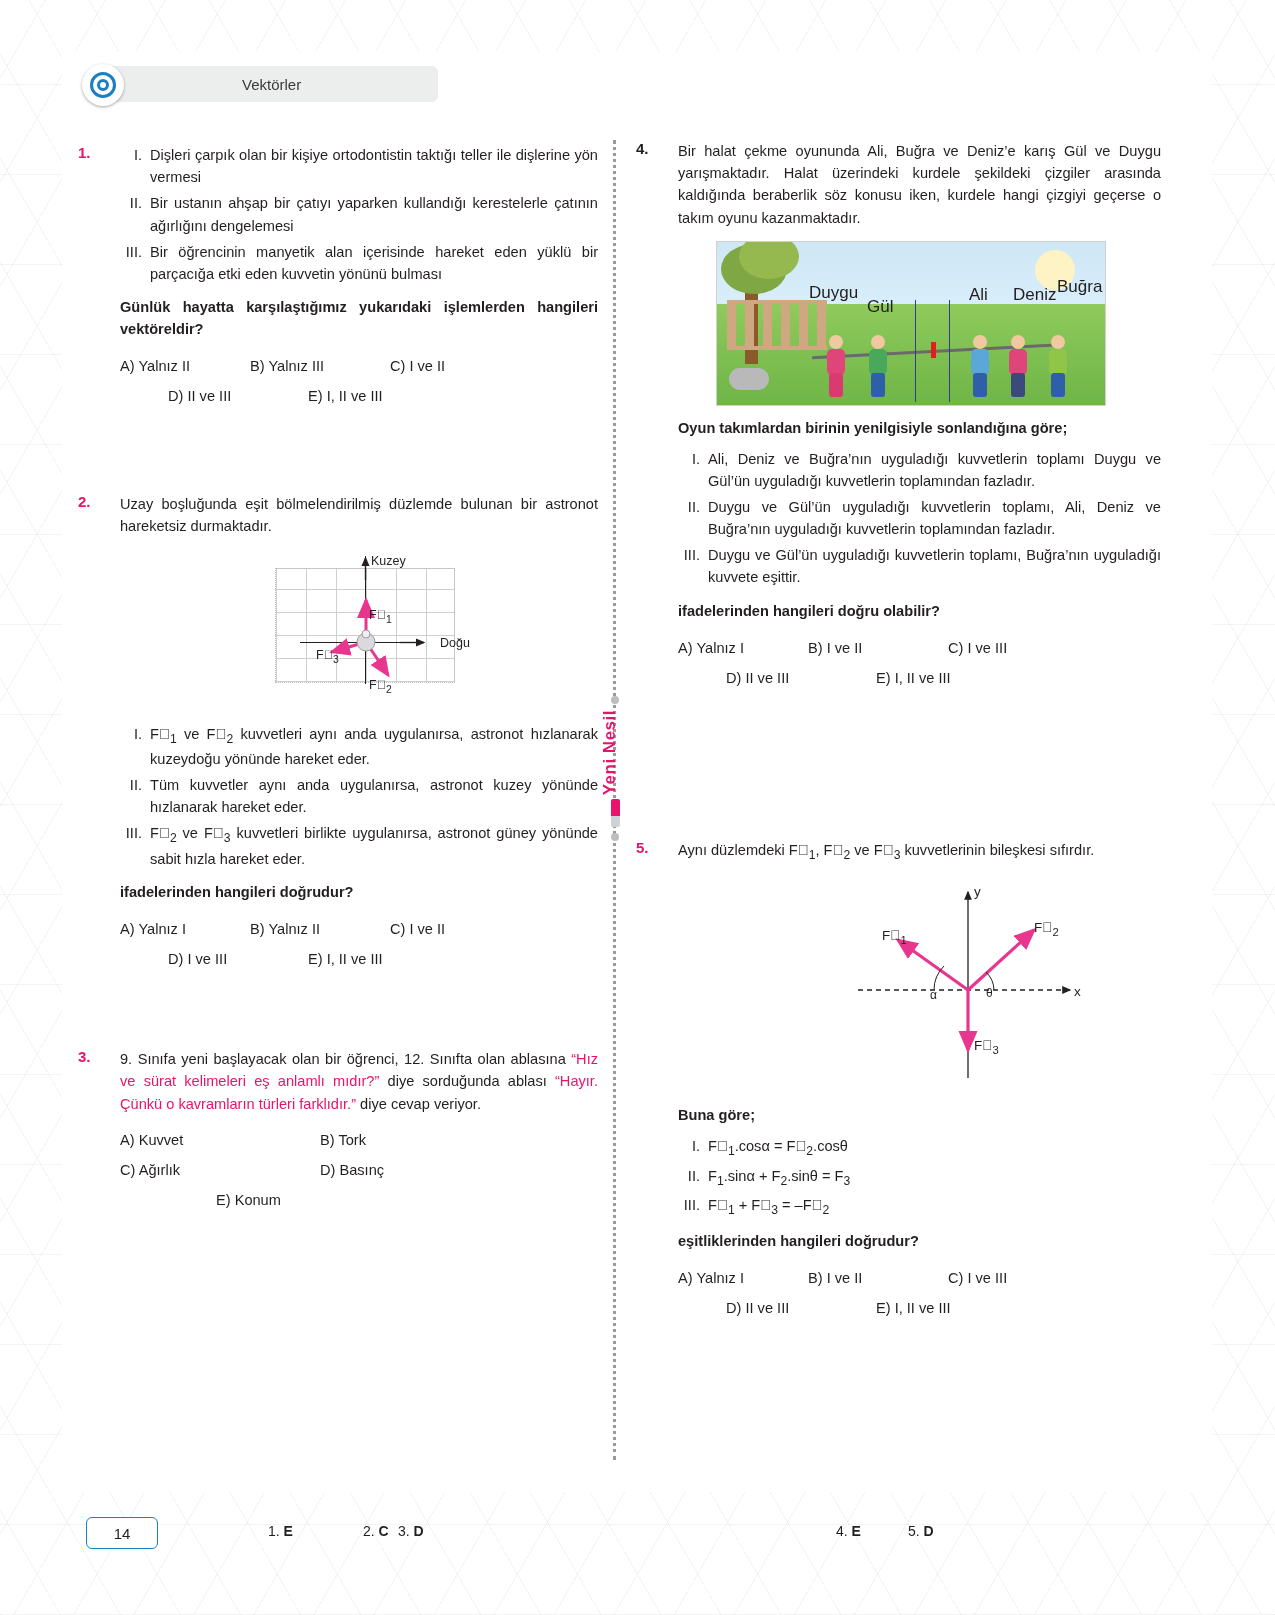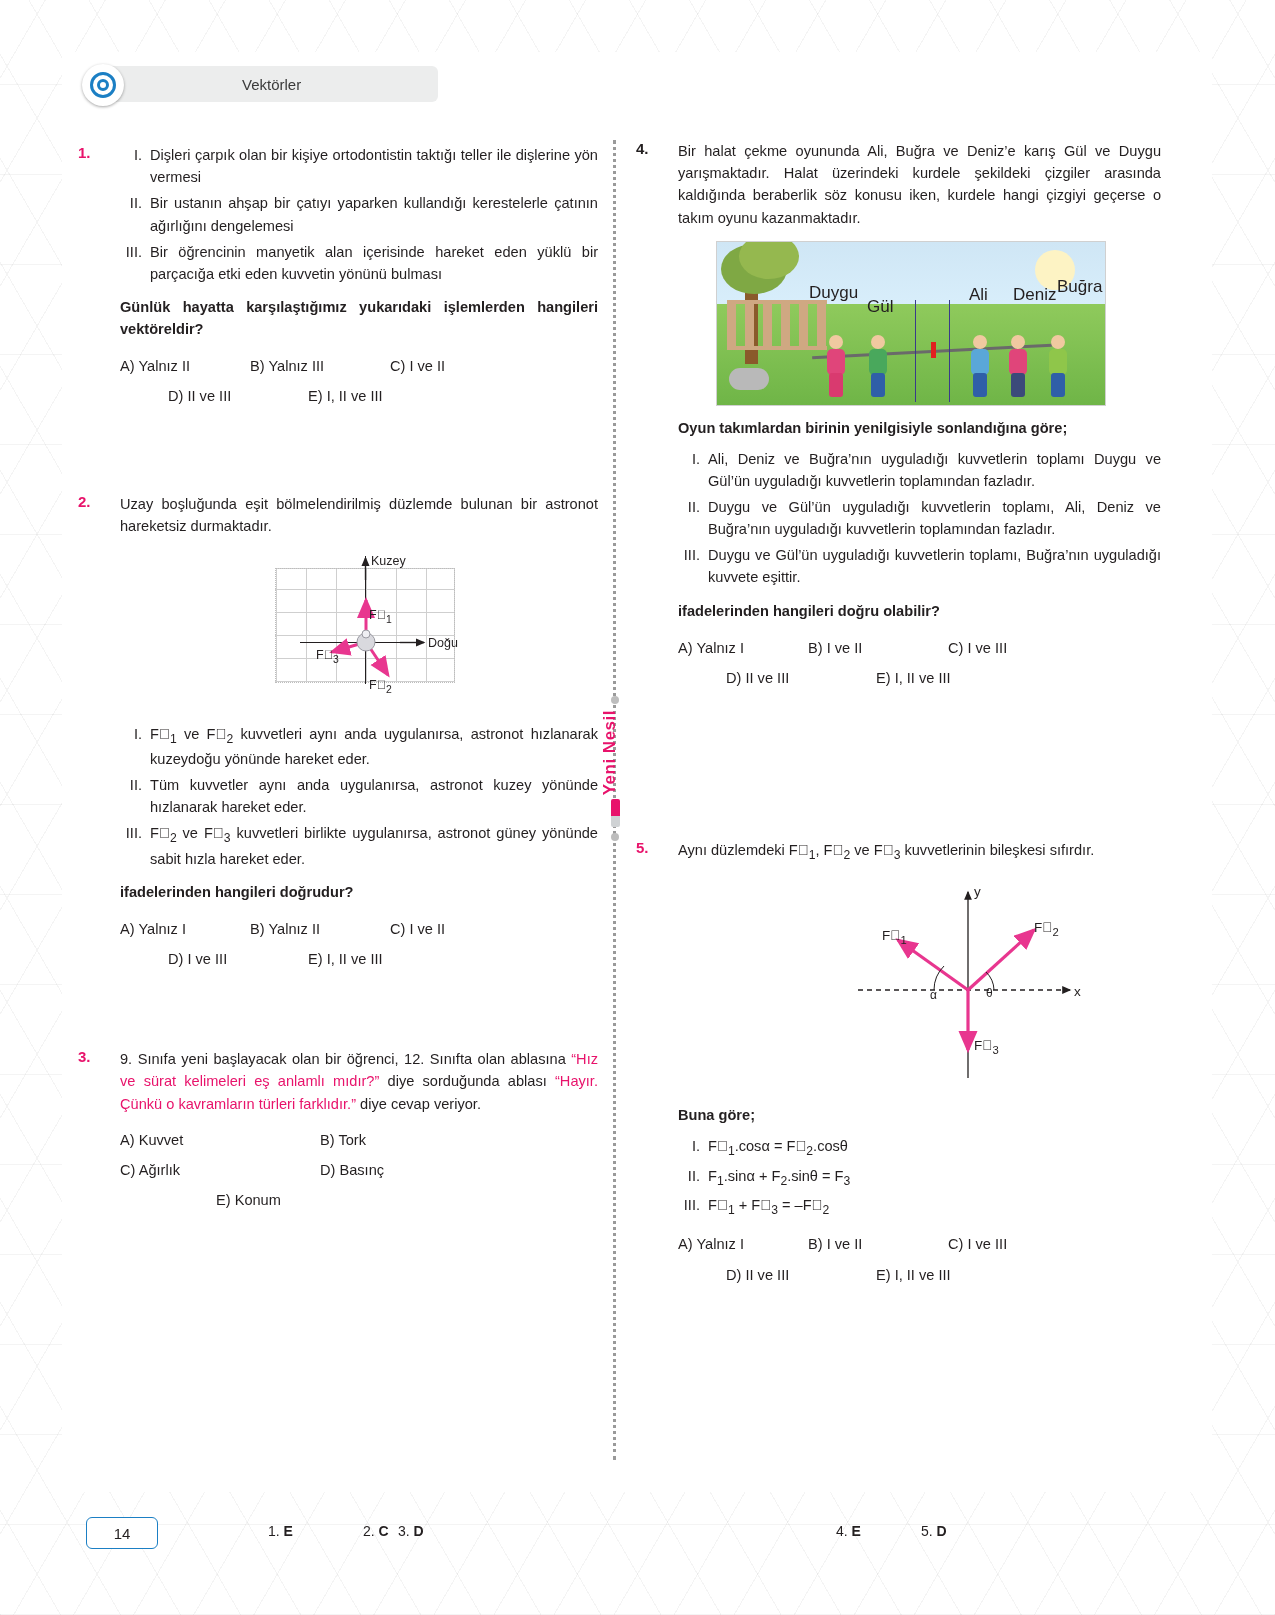--- a/index.html
+++ b/index.html
@@ -237,21 +237,21 @@
             <line x1="126" y1="92" x2="126" y2="50" stroke="#e8368f" stroke-width="3" marker-end="url(#ahp)"></line>
 
             <line x1="126" y1="92" x2="148" y2="125" stroke="#e8368f" stroke-width="3" marker-end="url(#ahp)"></line>
 
             <line x1="126" y1="92" x2="92" y2="102" stroke="#e8368f" stroke-width="3" marker-end="url(#ahp)"></line>
 
             <circle cx="126" cy="92" r="9" fill="#d9d9de" stroke="#9a9aa2"></circle>
             <circle cx="126" cy="84" r="4" fill="#efeff3" stroke="#9a9aa2"></circle>
           </svg>
           <div class="lbl" style="left:131px; top:2px;">Kuzey</div>
-          <div class="lbl" style="left:188px; top:84px;">Doğu</div>
+          <div class="lbl" style="left:188px; top:84px;padding-left:12px;">Doğu</div>
           <div class="lbl" style="left:129px; top:56px;">F⃗<sub>1</sub></div>
           <div class="lbl" style="left:129px; top:126px;">F⃗<sub>2</sub></div>
           <div class="lbl" style="left:76px; top:96px;">F⃗<sub>3</sub></div>
         </div>
 
         <div class="roman-list" style="margin-top:8px">
           <div class="roman-item">
             <div class="rl">I.</div>
             <div class="rt">F⃗<sub>1</sub> ve F⃗<sub>2</sub> kuvvetleri aynı anda uygulanırsa, astronot hızlanarak kuzeydoğu yönünde hareket eder.</div>
           </div>
@@ -426,20 +426,21 @@
           </div>
           <div class="roman-item">
             <div class="rl">II.</div>
             <div class="rt">F<sub>1</sub>.sinα + F<sub>2</sub>.sinθ = F<sub>3</sub></div>
           </div>
           <div class="roman-item">
             <div class="rl">III.</div>
             <div class="rt">F⃗<sub>1</sub> + F⃗<sub>3</sub> = –F⃗<sub>2</sub></div>
           </div>
         </div>
+        <span class="strong-q">eşitliklerinden hangileri doğrudur?</span>
         <div class="options">
           <div class="opt-row">
             <div class="opt" style="width:130px">A) Yalnız I</div>
             <div class="opt" style="width:140px">B) I ve II</div>
             <div class="opt">C) I ve III</div>
           </div>
           <div class="opt-row" style="padding-left:48px">
             <div class="opt" style="width:150px">D) II ve III</div>
             <div class="opt">E) I, II ve III</div>
           </div>
@@ -463,17 +464,17 @@
     <span class="a">C</span>
   </div>
   <div class="ans" style="left:398px;">
     <span class="l">3.</span>
     <span class="a">D</span>
   </div>
   <div class="ans" style="left:836px;">
     <span class="l">4.</span>
     <span class="a">E</span>
   </div>
-  <div class="ans" style="left:908px;margin-left:13px;">
+  <div class="ans" style="left:908px;">
     <span class="l">5.</span>
     <span class="a">D</span>
   </div>
 </div>
 
 </body></html>

